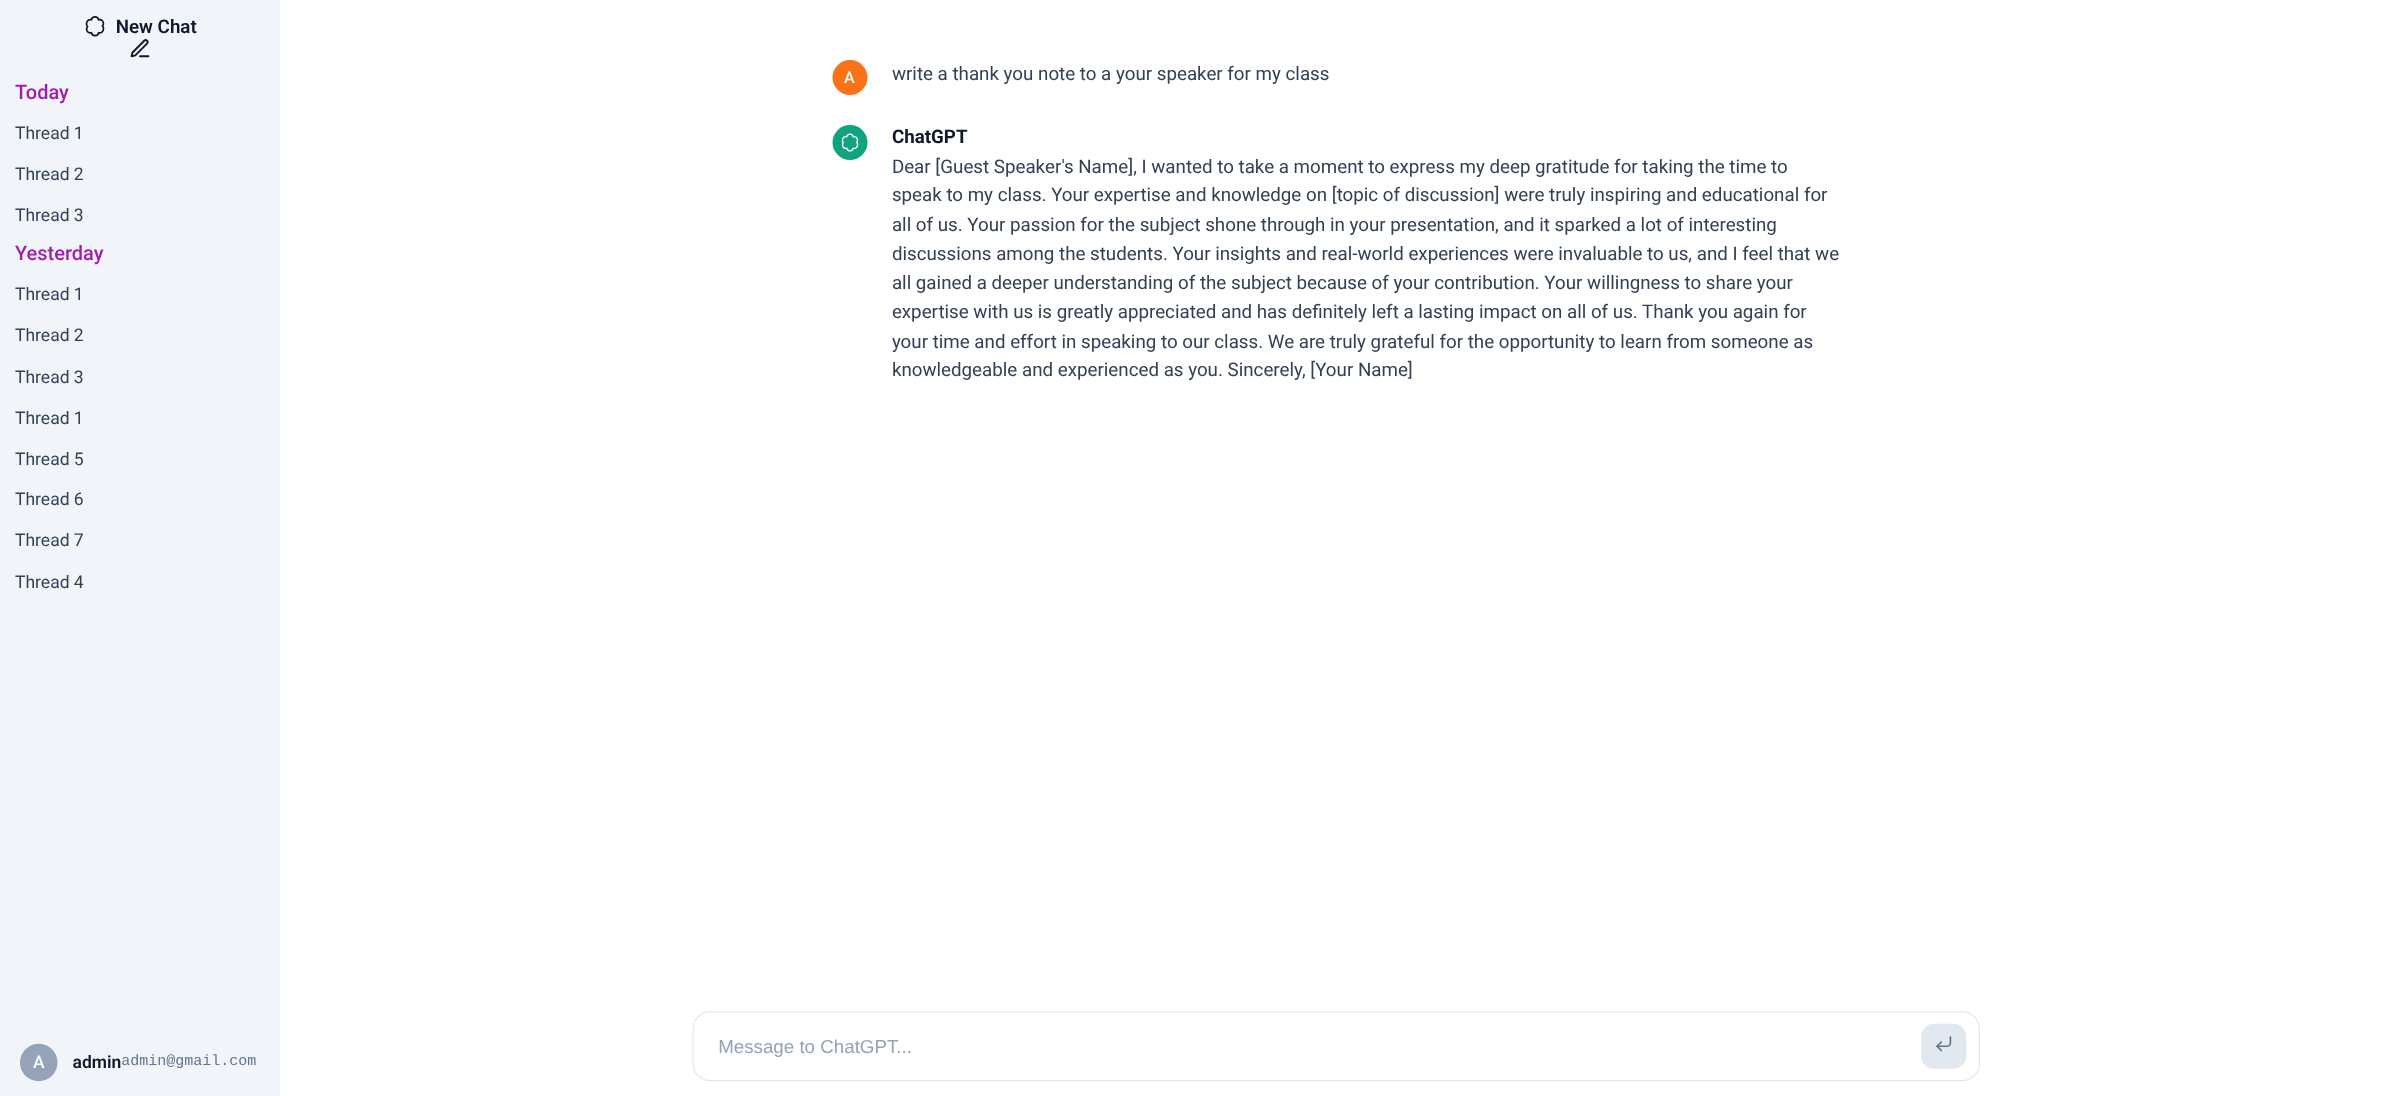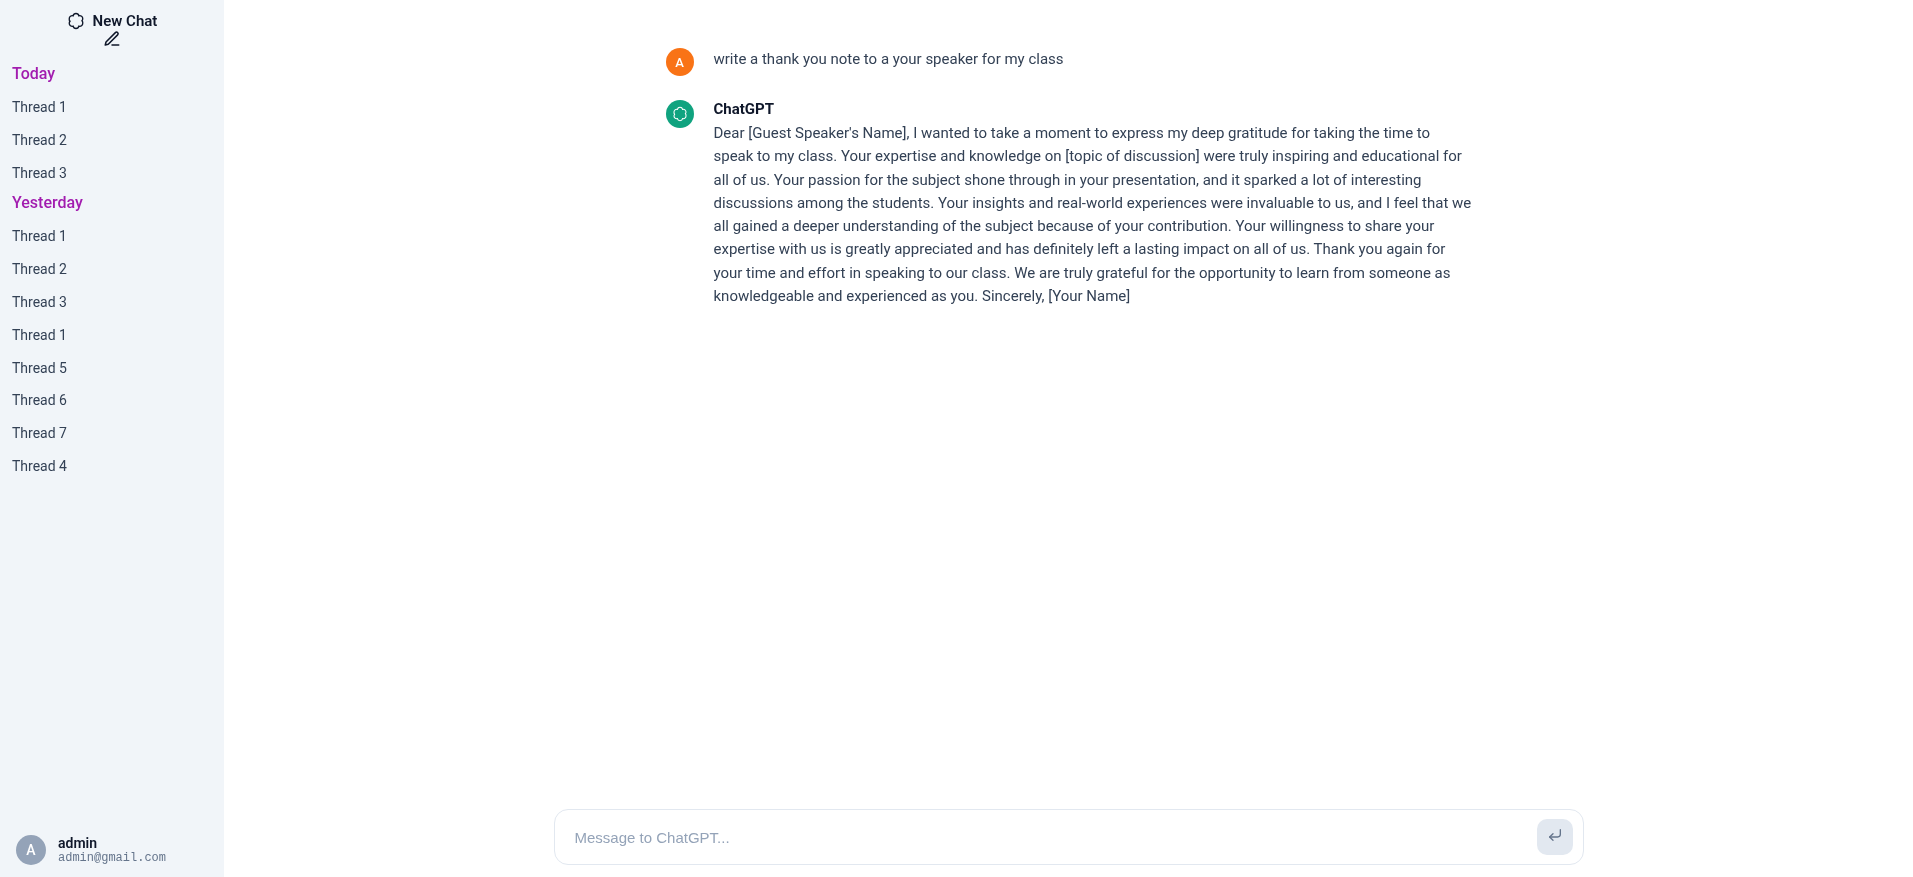--- a/index.html
+++ b/index.html
@@ -92,21 +92,21 @@
       flex-shrink: 0;
     }
     .avatar-gray { background: #94a3b8; }
     .avatar-orange { background: #f97316; }
     .avatar-green {
       background: #10a37f;
       display: flex;
       align-items: center;
       justify-content: center;
     }
-    .user-info { display: flex; flex-direction: column; }
+    .user-info { display: flex; flex-direction: row; }
     .user-name { font-size: 14px; font-weight: 600; color: #0f172a; }
     .user-email { font-size: 12px; color: #64748b; font-family: Liberation Mono, monospace; }
 
     .main {
       flex: 1;
       display: flex;
       flex-direction: column;
       position: relative;
     }
     .conversation {

